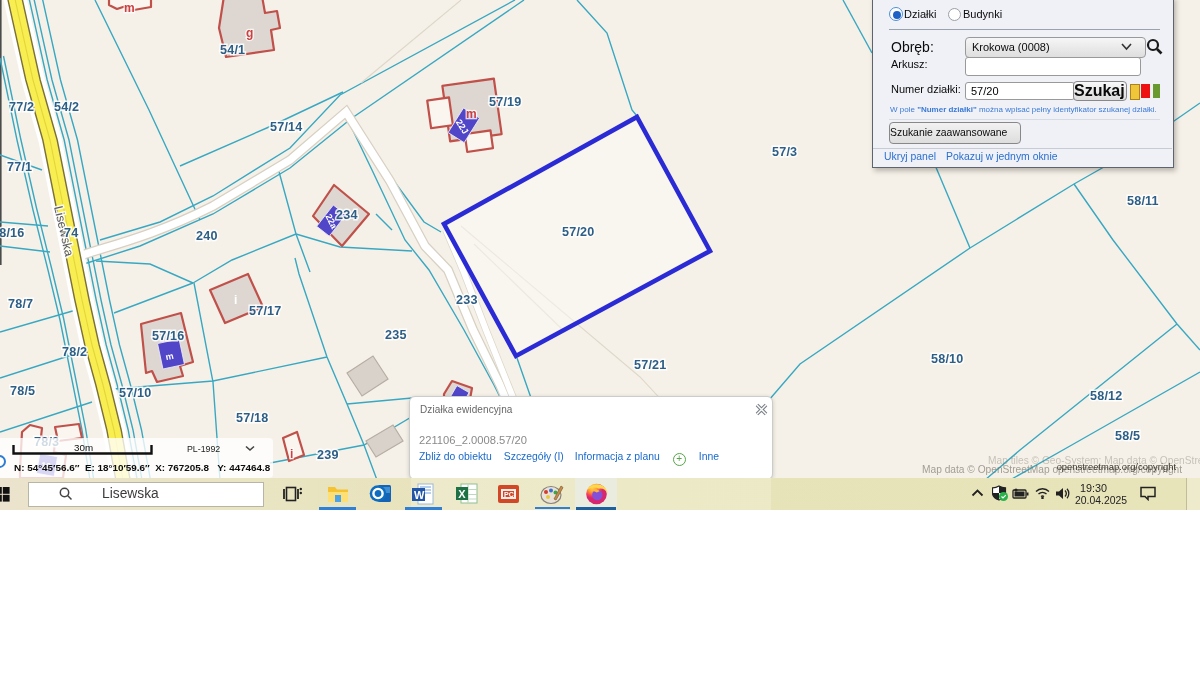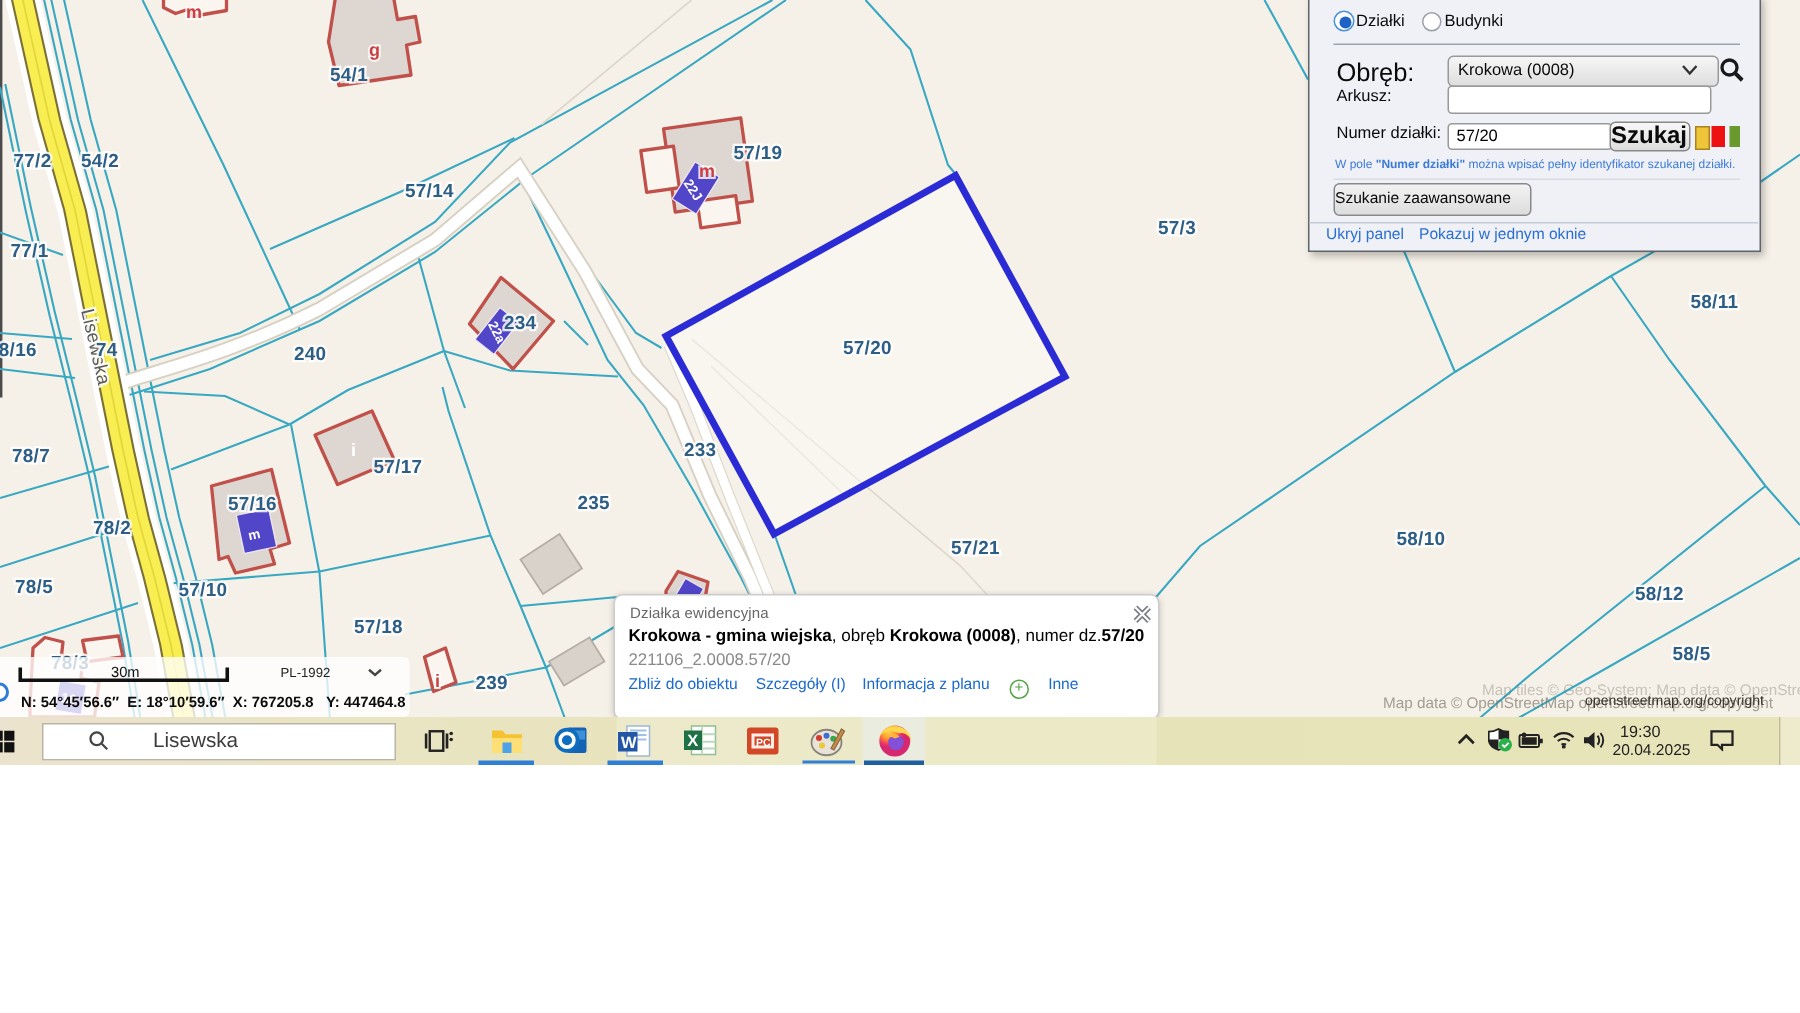--- a/index.html
+++ b/index.html
@@ -272,42 +272,41 @@
 
 <div class="ab" style="left:409px;top:396px;width:362px;height:82px;background:#fff;border:1px solid #ccc;border-radius:6px;box-shadow:0 1px 4px rgba(0,0,0,.18)">
 
  <div class="ab" style="left:10px;top:7px;font-size:10px;letter-spacing:.1px;color:#666">Działka ewidencyjna</div>
 
  <svg class="ab" style="left:345px;top:6px" width="13" height="13">
         <path d="M2,2 L11,11 M11,2 L2,11" stroke="#7a7f87" stroke-width="3.6"></path>
         <path d="M2,2 L11,11 M11,2 L2,11" stroke="#fff" stroke-width="1.4"></path>
       </svg>
 
- <div class="ab" style="left:9px;top:21px;font-size:11.4px;color:#000;white-space:nowrap"><b>Krokowa - gmina wiejska</b>, obręb <b>Krokowa (0008)</b>, numer dz.<b>57/20</b></div>
 
  <div class="ab" style="left:9px;top:37px;font-size:11.2px;color:#8a8a8a">221106_2.0008.57/20</div>
 
  <div class="ab" style="left:9px;top:54px;font-size:10.4px;color:#1b6acb;white-space:nowrap"><span>Zbliż do obiektu</span><span style="margin-left:12px">Szczegóły (I)</span><span style="margin-left:11px">Informacja z planu</span><span style="display:inline-block;margin-left:13px;width:11px;height:11px;border:1.4px solid #55a546;border-radius:50%;color:#55a546;text-align:center;line-height:10px;font-size:10px;vertical-align:-2px">+</span><span style="margin-left:13px">Inne</span></div>
 </div>
 
 <div class="ab" style="left:872px;top:-4px;width:300px;height:170px;background:#eff1f7;border:1.4px solid #5f646c;box-shadow:2px 3px 5px rgba(0,0,0,.25)">
 
  <div class="ab" style="left:16px;top:10px;width:12px;height:12px;border:1.6px solid #4a90d9;border-radius:50%;background:#fff"></div>
 
  <div class="ab" style="left:19.6px;top:13.6px;width:8px;height:8px;border-radius:50%;background:#1f62c5"></div>
 
  <div class="ab" style="left:31px;top:11px;font-size:11px;color:#0a0a0a">Działki</div>
 
  <div class="ab" style="left:75px;top:11px;width:11px;height:11px;border-radius:50%;background:#fff;border:1.4px solid #9aa0a8"></div>
 
  <div class="ab" style="left:90px;top:11px;font-size:11px;color:#0a0a0a">Budynki</div>
 
  <div class="ab" style="left:16px;top:32px;width:271px;height:1px;background:#9aa2ae"></div>
 
- <div class="ab" style="left:18px;top:42px;font-size:17px;color:#0a0a0a">Obręb:</div>
+ <div class="ab" style="left:18px;top:42px;font-size:14px;color:#0a0a0a">Obręb:</div>
 
  <div class="ab" style="left:92px;top:40px;width:173px;height:19px;background:linear-gradient(#f6f6f6,#dedede);border:1px solid #999;border-radius:4px;font-size:11px;color:#0a0a0a;line-height:19px;padding-left:6px">Krokowa (0008)</div>
 
  <svg class="ab" style="left:248px;top:46px" width="12" height="8">
         <path d="M1,1 L5.5,6 L10,1" fill="none" stroke="#333" stroke-width="1.6"></path>
       </svg>
 
  <svg class="ab" style="left:273px;top:41px" width="17" height="17">
         <circle cx="7" cy="7" r="5" fill="none" stroke="#1a1a1a" stroke-width="2.2"></circle>
         <path d="M11,11 L15.5,15.5" stroke="#1a1a1a" stroke-width="2.6"></path>

